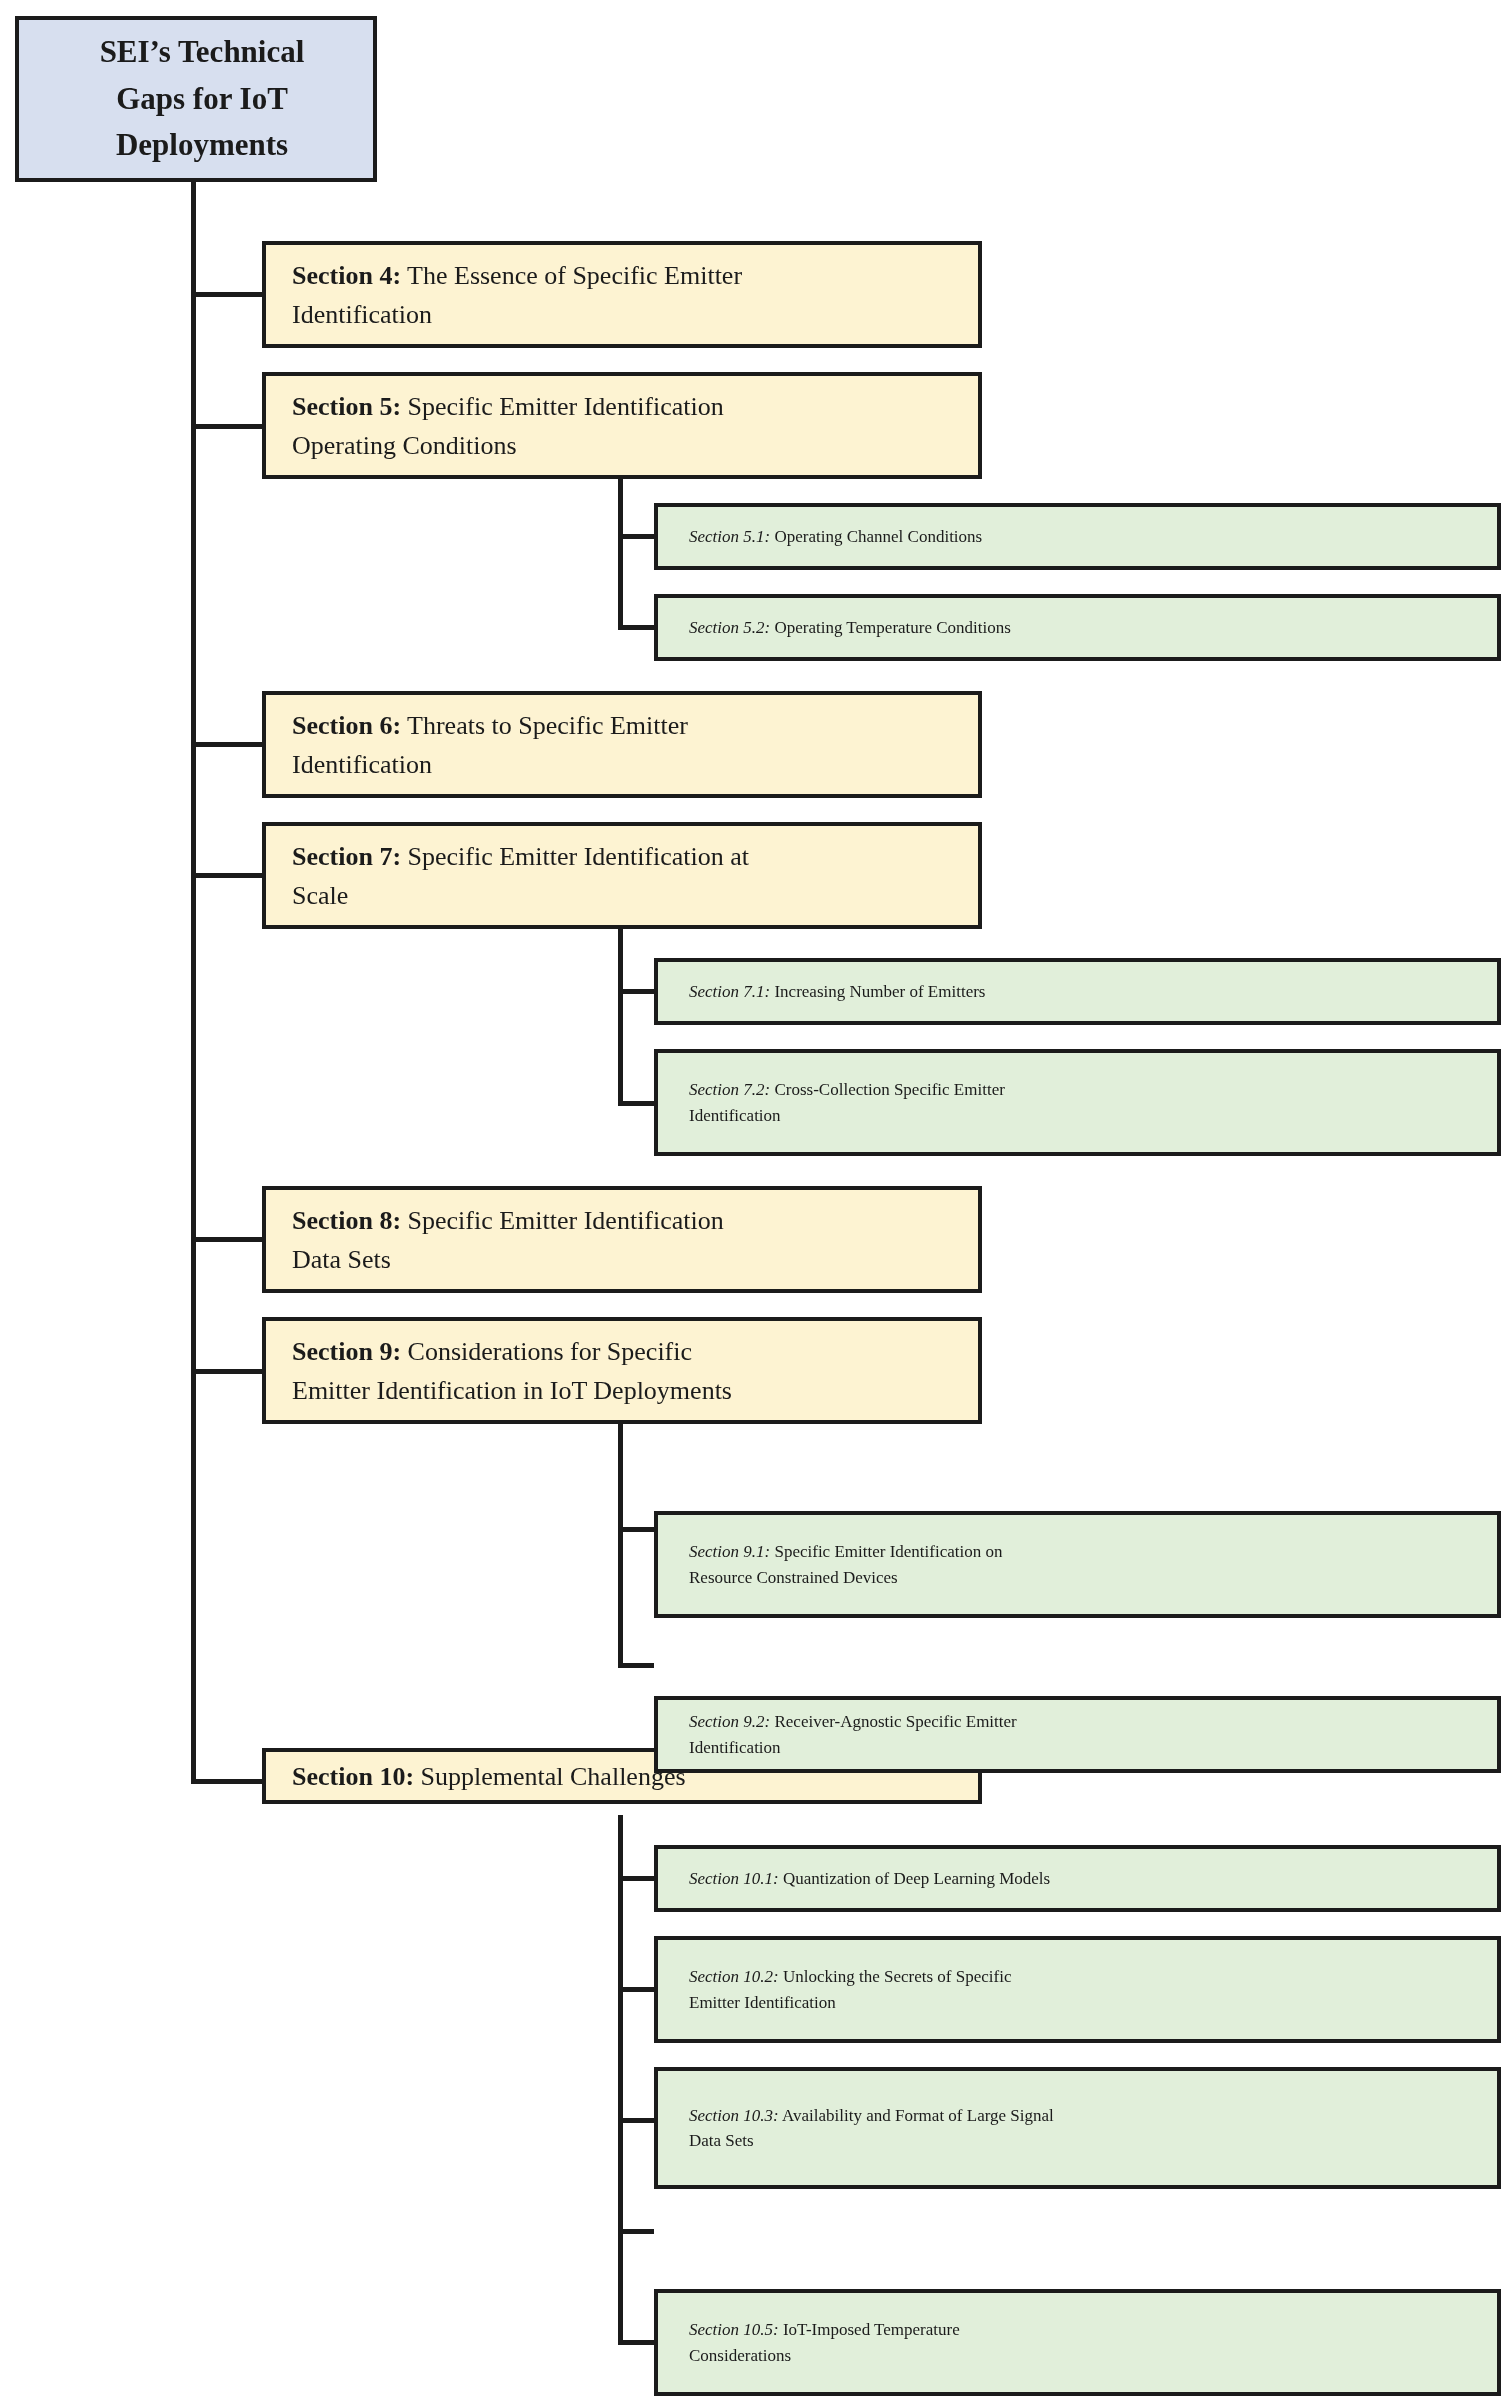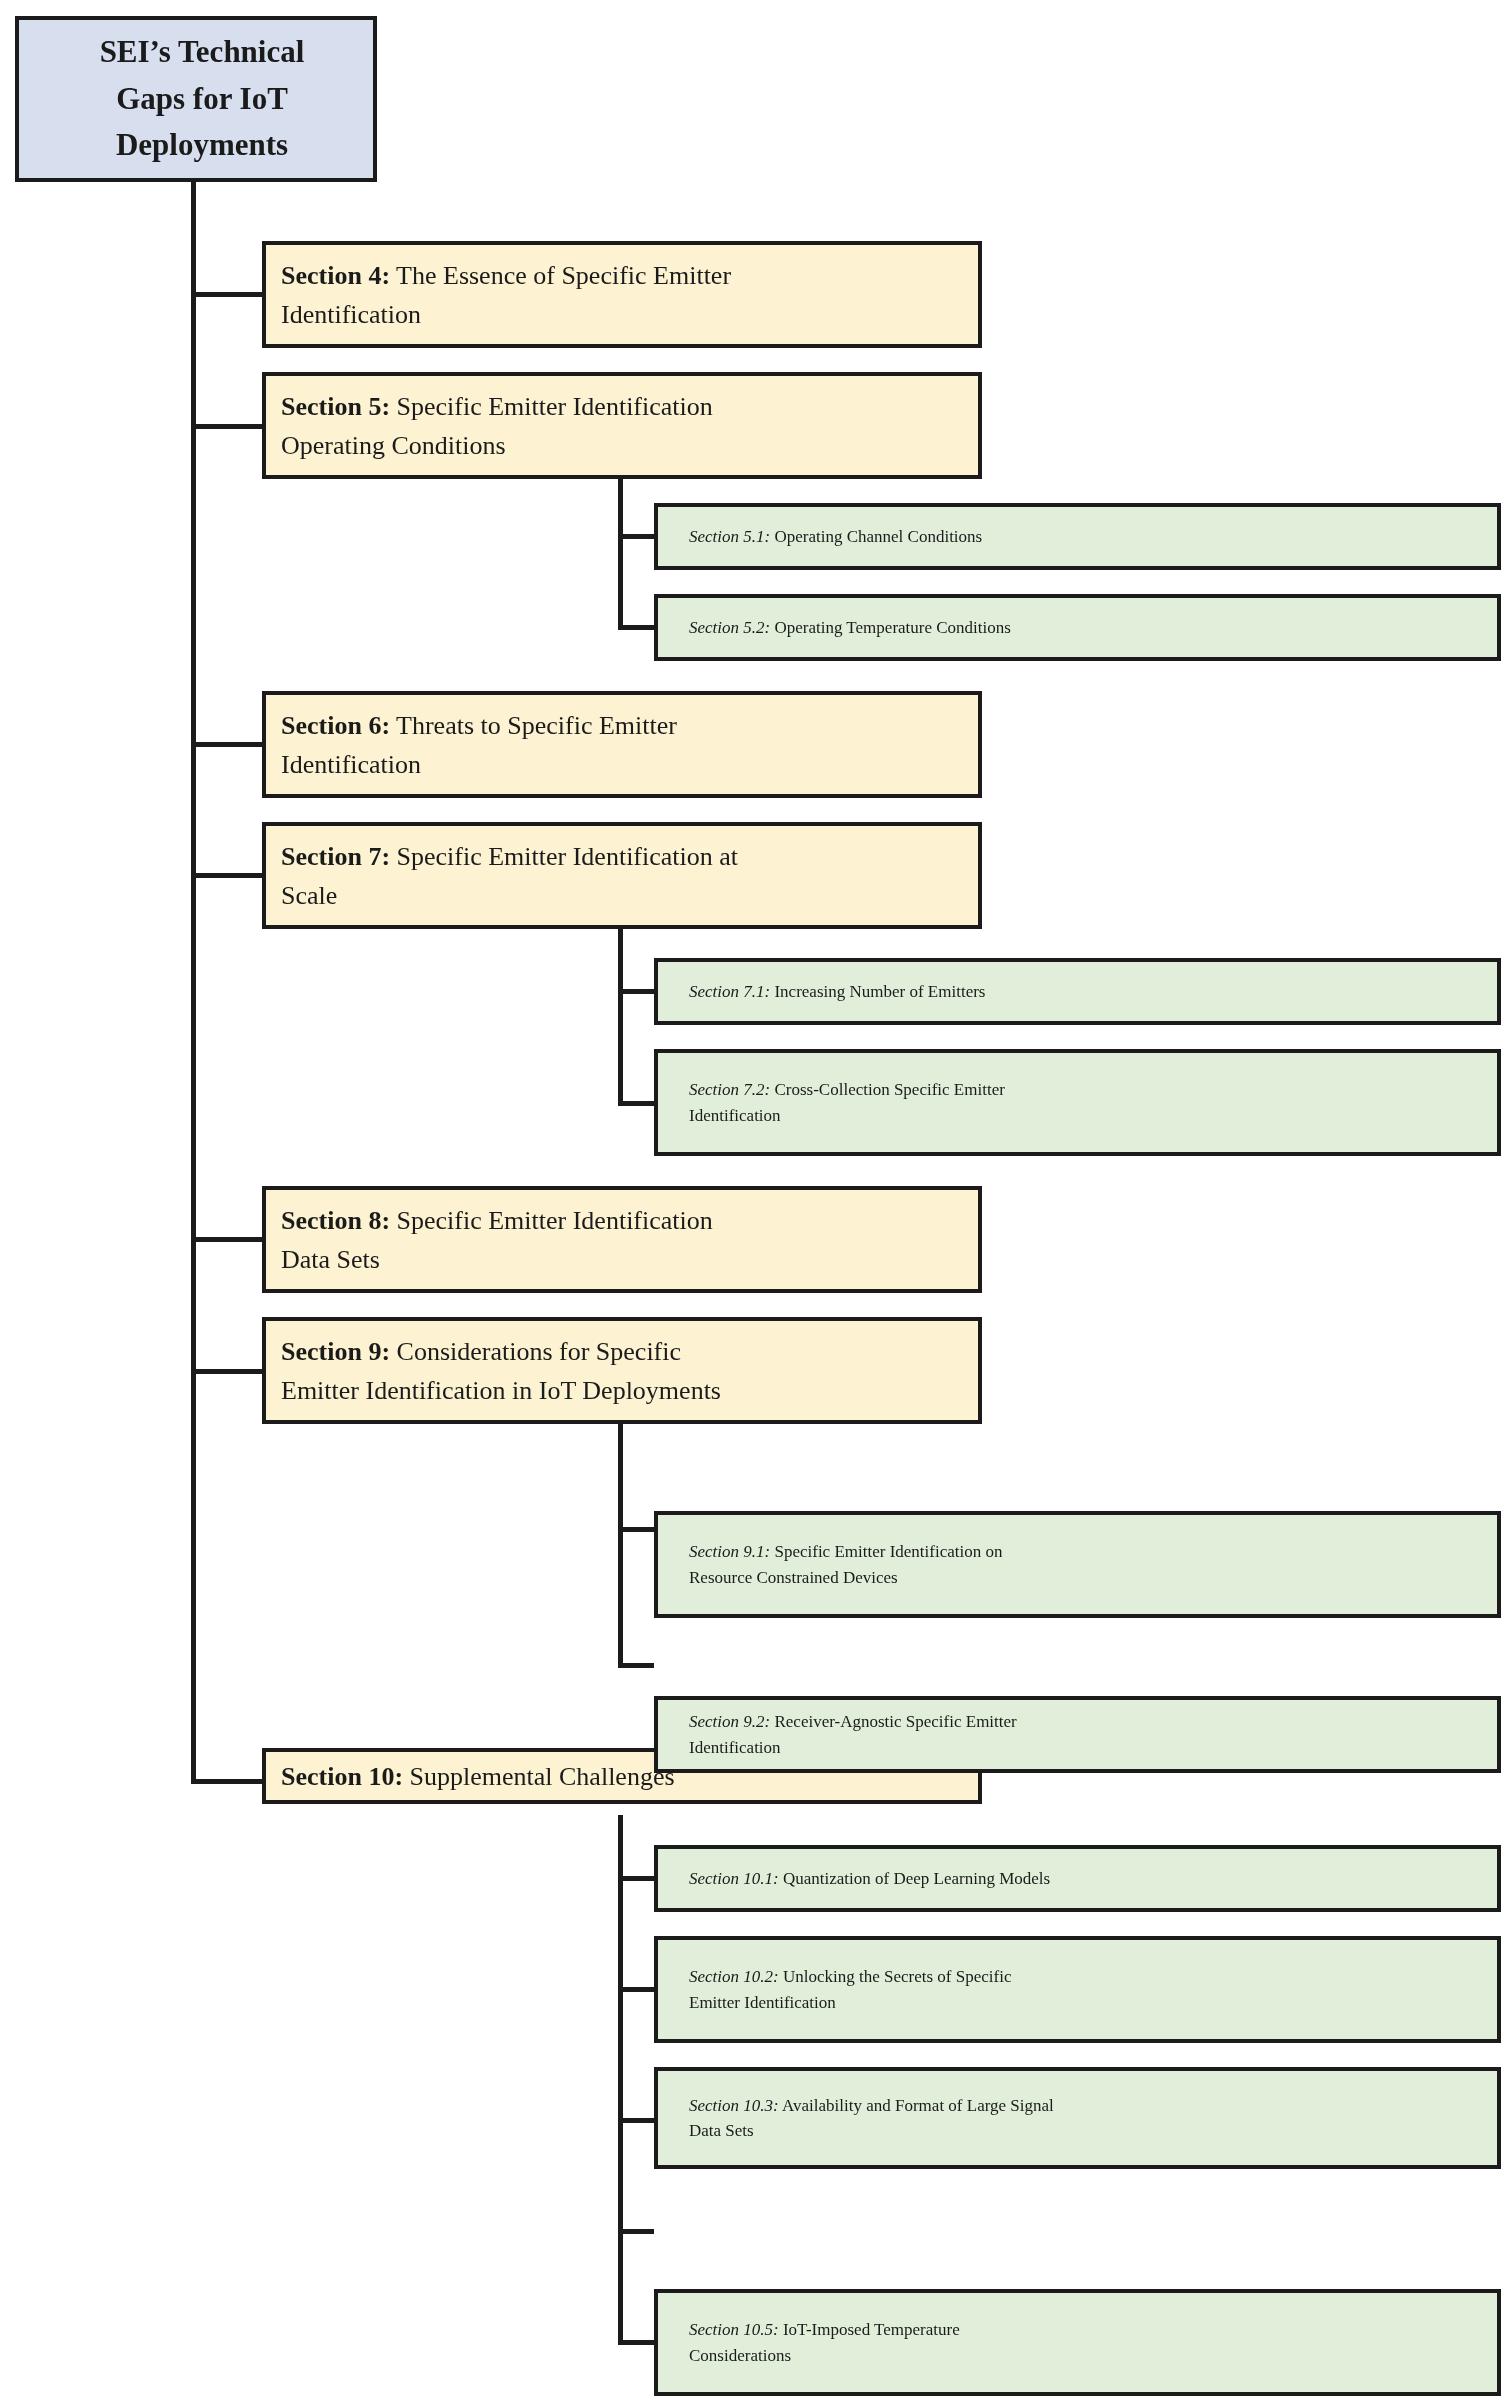--- a/index.html
+++ b/index.html
@@ -27,21 +27,21 @@
     font-weight: bold;
     font-size: 31px;
     line-height: 1.5;
     padding-left: 12px;
   }
   .main-box {
     left: 262px; width: 720px;
     background: #fdf3d2;
     font-size: 26px;
     line-height: 1.5;
-    padding: 0 16px 0 15px;
+    padding: 0 16px 0 26px;
   }
   .main-box .prefix { font-weight: bold; }
   .sub-box {
     left: 654px; width: 847px;
     background: #e1efda;
     font-size: 17px;
     line-height: 1.5;
     padding: 0 16px 0 31px;
   }
   .sub-box .prefix { font-style: italic; }
@@ -151,21 +151,21 @@
 
   <div class="box sub-box" style="top:1845px; height:67px">
     <div class="label"><span class="prefix">Section 10.1:</span><span> Quantization of Deep Learning Models</span></div>
   </div>
 
   <div class="box sub-box" style="top:1936px; height:107px">
     <div class="label"><span class="prefix">Section 10.2:</span><span> Unlocking the Secrets of Specific
 Emitter Identification</span></div>
   </div>
 
-  <div class="box sub-box" style="top:2067px; height:102px">
+  <div class="box sub-box" style="top:2067px; height:122px">
     <div class="label"><span class="prefix">Section 10.3:</span><span> Availability and Format of Large Signal
 Data Sets</span></div>
   </div>
 
 
   <div class="box sub-box" style="top:2289px; height:107px">
     <div class="label"><span class="prefix">Section 10.5:</span><span> IoT-Imposed Temperature
 Considerations</span></div>
   </div>
 

